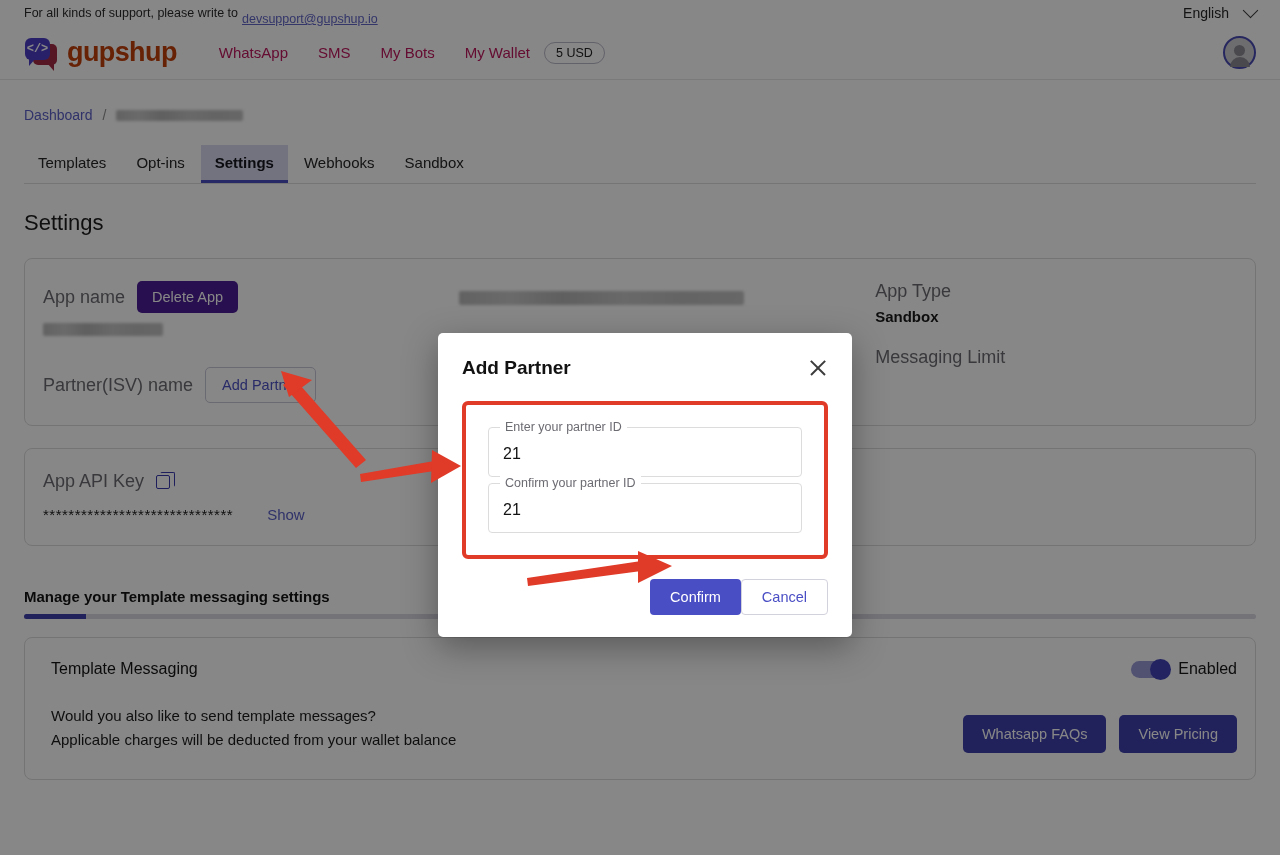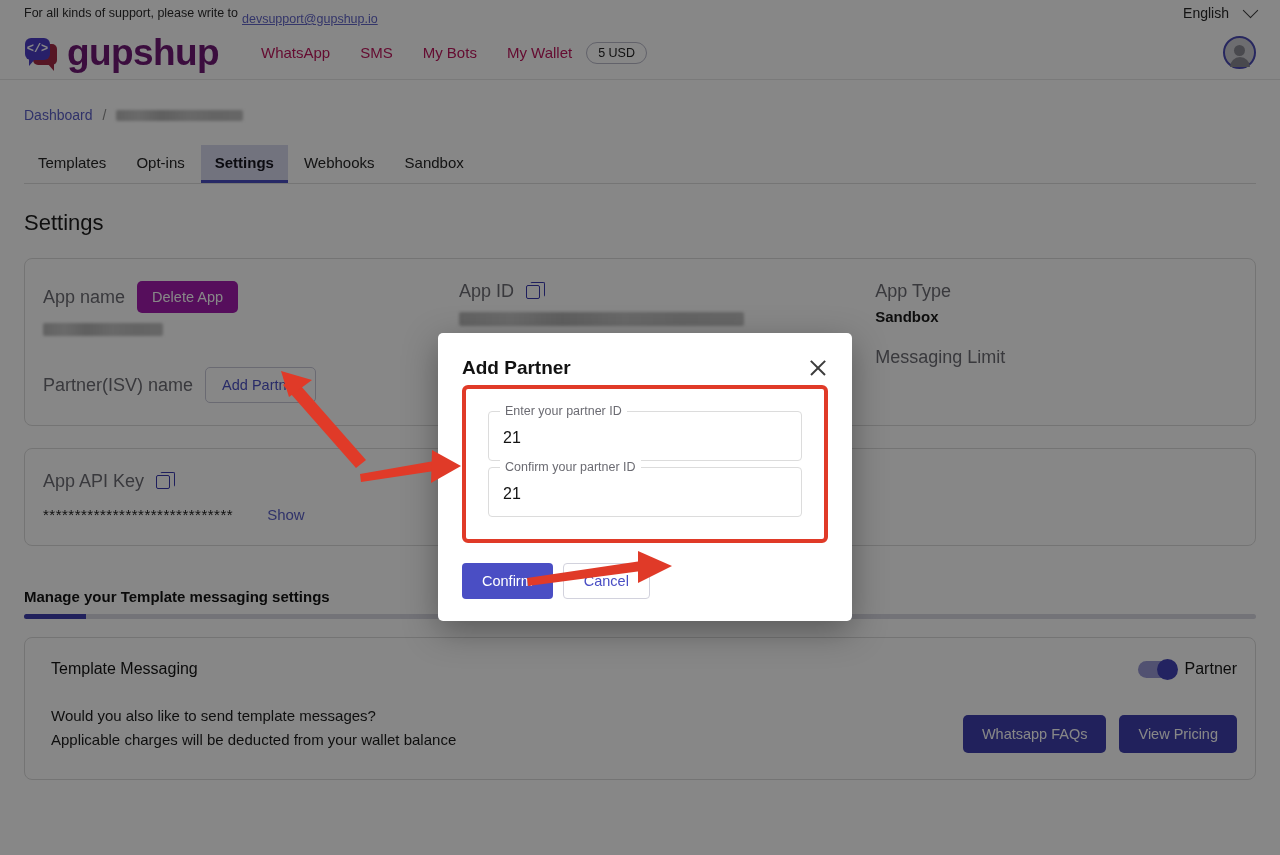--- a/index.html
+++ b/index.html
@@ -72,21 +72,21 @@
     color: #fff; font-size: 12px; font-weight: 700;
     font-family: "Liberation Mono", monospace;
   }
   .bubble-front:after {
     content: ""; position: absolute; left: 4px; bottom: -6px;
     width: 0; height: 0;
     border-right: 7px solid transparent;
     border-top: 8px solid #4d3ec7;
   }
   .logo-text {
-    font-size: 37px; font-weight: 700; color: #701a75; letter-spacing: -0.6px; text-align: right;
+    font-size: 27px; font-weight: 700; color: #c2410c; letter-spacing: -0.6px; text-align: right;
   }
   .nav-links { display: flex; align-items: center; gap: 30px; margin-left: 42px; }
   .nav-link { font-size: 15px; color: #be185d; cursor: pointer; }
   .wallet-chip {
     border: 1px solid #b9b9c9; border-radius: 14px;
     padding: 3px 11px; font-size: 12.5px; color: #222;
     margin-left: -16px;
   }
   .avatar {
     margin-left: auto;
@@ -140,21 +140,21 @@
     border: 1px solid #dcdcdc; border-radius: 8px;
     background: #ffffff;
     padding: 22px 18px;
   }
   .grid3 { display: grid; grid-template-columns: 1.15fr 1.15fr 1fr; }
   .field-label { font-size: 18px; color: #6d6d74; }
   .field-value { font-size: 15px; color: #1a1a1a; font-weight: 600; margin-top: 6px; }
   .row-inline { display: flex; align-items: center; gap: 12px; }
 
   .btn-delete {
-    background: #a21caf; color: #fff; border: none; border-radius: 5px;
+    background: #4c1d95; color: #fff; border: none; border-radius: 5px;
     padding: 8px 15px; font-size: 14.5px; cursor: pointer;
     font-family: inherit;
   }
   .btn-outline {
     background: #fff; color: #4d51c4; border: 1px solid #c8c8d8; border-radius: 5px;
     padding: 9px 16px; font-size: 14.5px; cursor: pointer; font-family: inherit;
   }
   .copy-icon {
     display: inline-block; position: relative; width: 14px; height: 14px;
     border: 1.8px solid #3a3ab0; border-radius: 2px; cursor: pointer;
@@ -213,40 +213,40 @@
     margin-left: auto; width: 20px; height: 20px; position: relative; cursor: pointer;
   }
   .close-x:before, .close-x:after {
     content: ""; position: absolute; left: 0; top: 9px; width: 20px; height: 1.8px;
     background: #3b3b3b;
   }
   .close-x:before { transform: rotate(45deg); }
   .close-x:after  { transform: rotate(-45deg); }
 
   .fields-highlight {
-    margin-top: 6px;
+    margin-top: 22px;
     border: 4px solid #e03a28; border-radius: 6px;
     padding: 22px;
   }
   .tf {
     position: relative;
     border: 1px solid #dcdcdc; border-radius: 4px;
     padding: 17px 14px 13px 14px;
     background: #fff;
   }
   .tf + .tf { margin-top: 6px; }
   .tf-label {
     position: absolute; top: -8px; left: 11px;
     background: #fff; padding: 0 5px;
     font-size: 12.5px; color: #6b6b72;
   }
   .tf-value { font-size: 16px; color: #131313; }
 
   .modal-actions {
-    display: flex; gap: 10px; margin-top: 20px;
+    display: flex; justify-content: flex-end; margin-top: 20px;
   }
   .btn-confirm {
     background: #4a4ec4; color: #fff; border: none; border-radius: 4px;
     padding: 9px 20px; font-size: 14.5px; cursor: pointer; font-family: inherit;
   }
   .btn-cancel {
     background: #fff; color: #4a4ec4; border: 1px solid #d2d2dd; border-radius: 4px;
     padding: 9px 20px; font-size: 14.5px; cursor: pointer; font-family: inherit;
   }
 
@@ -317,24 +317,20 @@
           <div style="margin-top:9px">
             <span class="redacted" style="width:120px;height:13px"></span>
           </div>
           <div class="row-inline" style="margin-top:27px">
             <span class="field-label">Partner(ISV) name</span>
             <button class="btn-outline">Add Partner</button>
           </div>
         </div>
 
         <div>
-          <div class="row-inline">
-            <span class="field-label">App ID</span>
-            <span class="copy-icon"></span>
-          </div>
           <div style="margin-top:10px">
             <span class="redacted" style="width:285px;height:14px"></span>
           </div>
         </div>
 
         <div>
           <div class="field-label">App Type</div>
           <div class="field-value">Sandbox</div>
           <div class="field-label" style="margin-top:22px">Messaging Limit</div>
         </div>
@@ -358,21 +354,21 @@
       <div class="progress-fill" id="progress-fill" style="width: 5%;"></div>
     </div>
 
     <div class="tm-card">
       <div class="tm-head">
         <div class="tm-title">Template Messaging</div>
         <div class="toggle-wrap">
           <div class="toggle">
             <div class="knob"></div>
           </div>
-          <span class="toggle-label">Partner</span>
+          <span class="toggle-label">Enabled</span>
         </div>
       </div>
       <div class="tm-body">
         <div class="tm-lines">
           <div>Would you also like to send template messages?</div>
           <div>Applicable charges will be deducted from your wallet balance</div>
         </div>
         <div class="tm-actions">
           <button class="btn-primary">Whatsapp FAQs</button>
           <button class="btn-primary">View Pricing</button>

